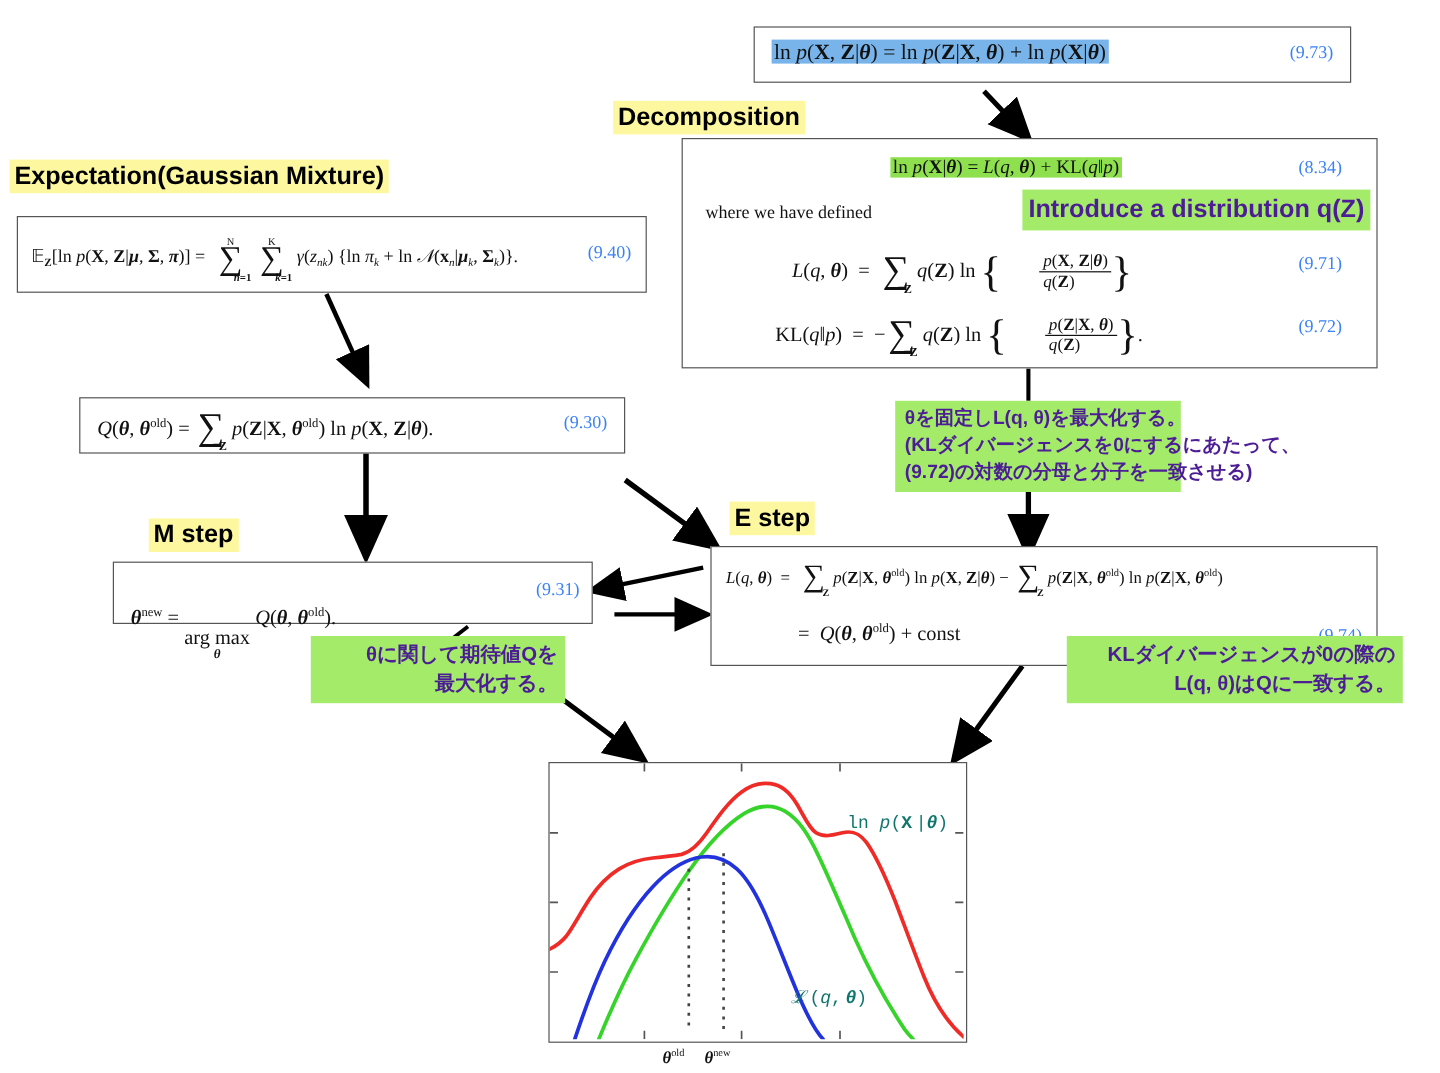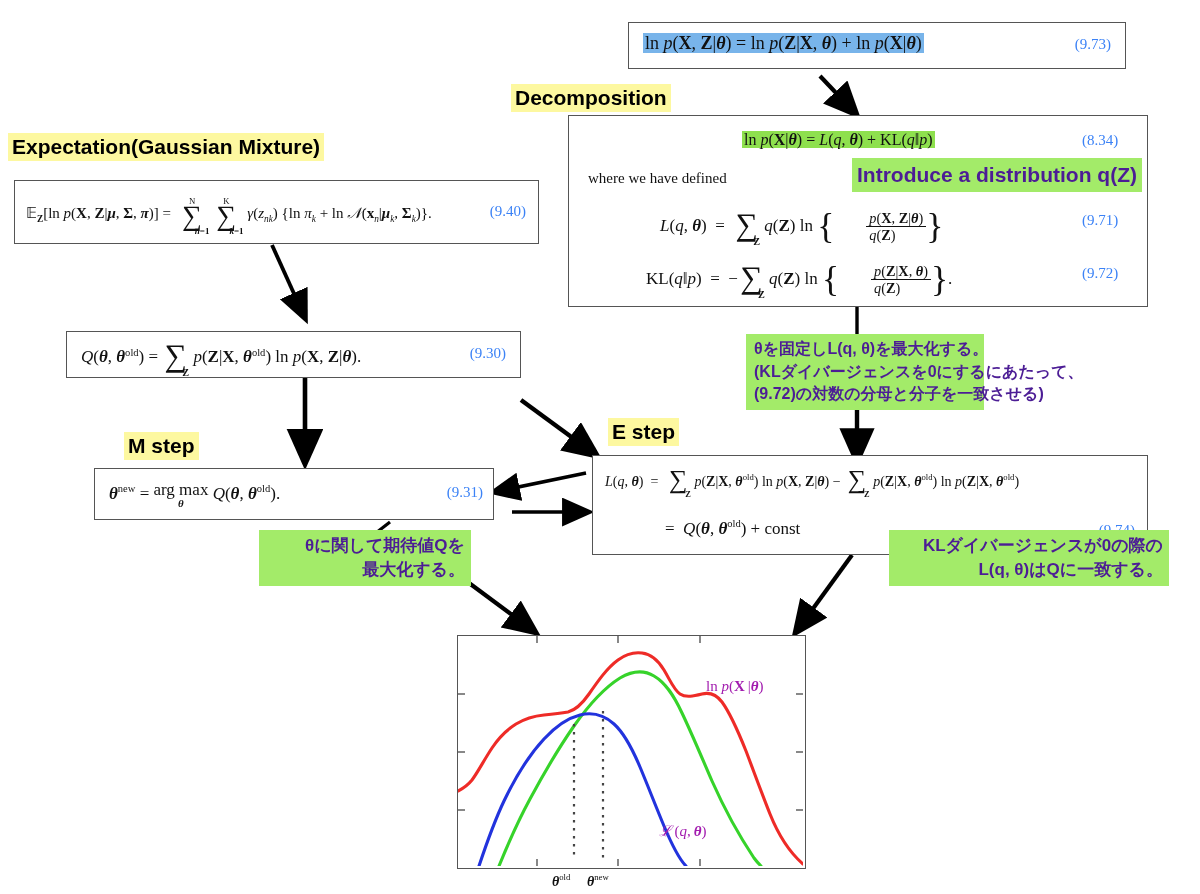--- a/index.html
+++ b/index.html
@@ -126,41 +126,41 @@
     vertical-align: middle;
     position: relative;
     top: -1px;
   }
   .argblk {
     display: inline-block;
     text-align: center;
     line-height: 1.0;
     vertical-align: middle;
   }
-  .argblk .t { display: block; font-style: normal; }
+  .argblk .t { display: block; font-style: normal; margin-top: 42px; }
   .argblk .b { display: block; font-size: 0.64em; font-weight: bold; font-style: italic; }
 
   
   .chart-wrap {
     position: absolute;
     border: 1.8px solid #555;
     background: #ffffff;
     box-sizing: border-box;
   }
   .chart-xlabel {
     position: absolute;
     font-family: "Liberation Serif", serif;
     color: #111;
     font-size: 14px;
     white-space: nowrap;
   }
   .curve-label {
     position: absolute;
-    font-family: Liberation Serif, serif;
-    color: #a21caf;
+    font-family: Liberation Mono, monospace;
+    color: #0f766e;
     white-space: nowrap;
     font-size: 15px;
   }
 </style>
 </head>
 <body>
 
 <div id="canvas">
 
   <svg class="arrows" viewBox="0 0 1200 894" xmlns="http://www.w3.org/2000/svg">

